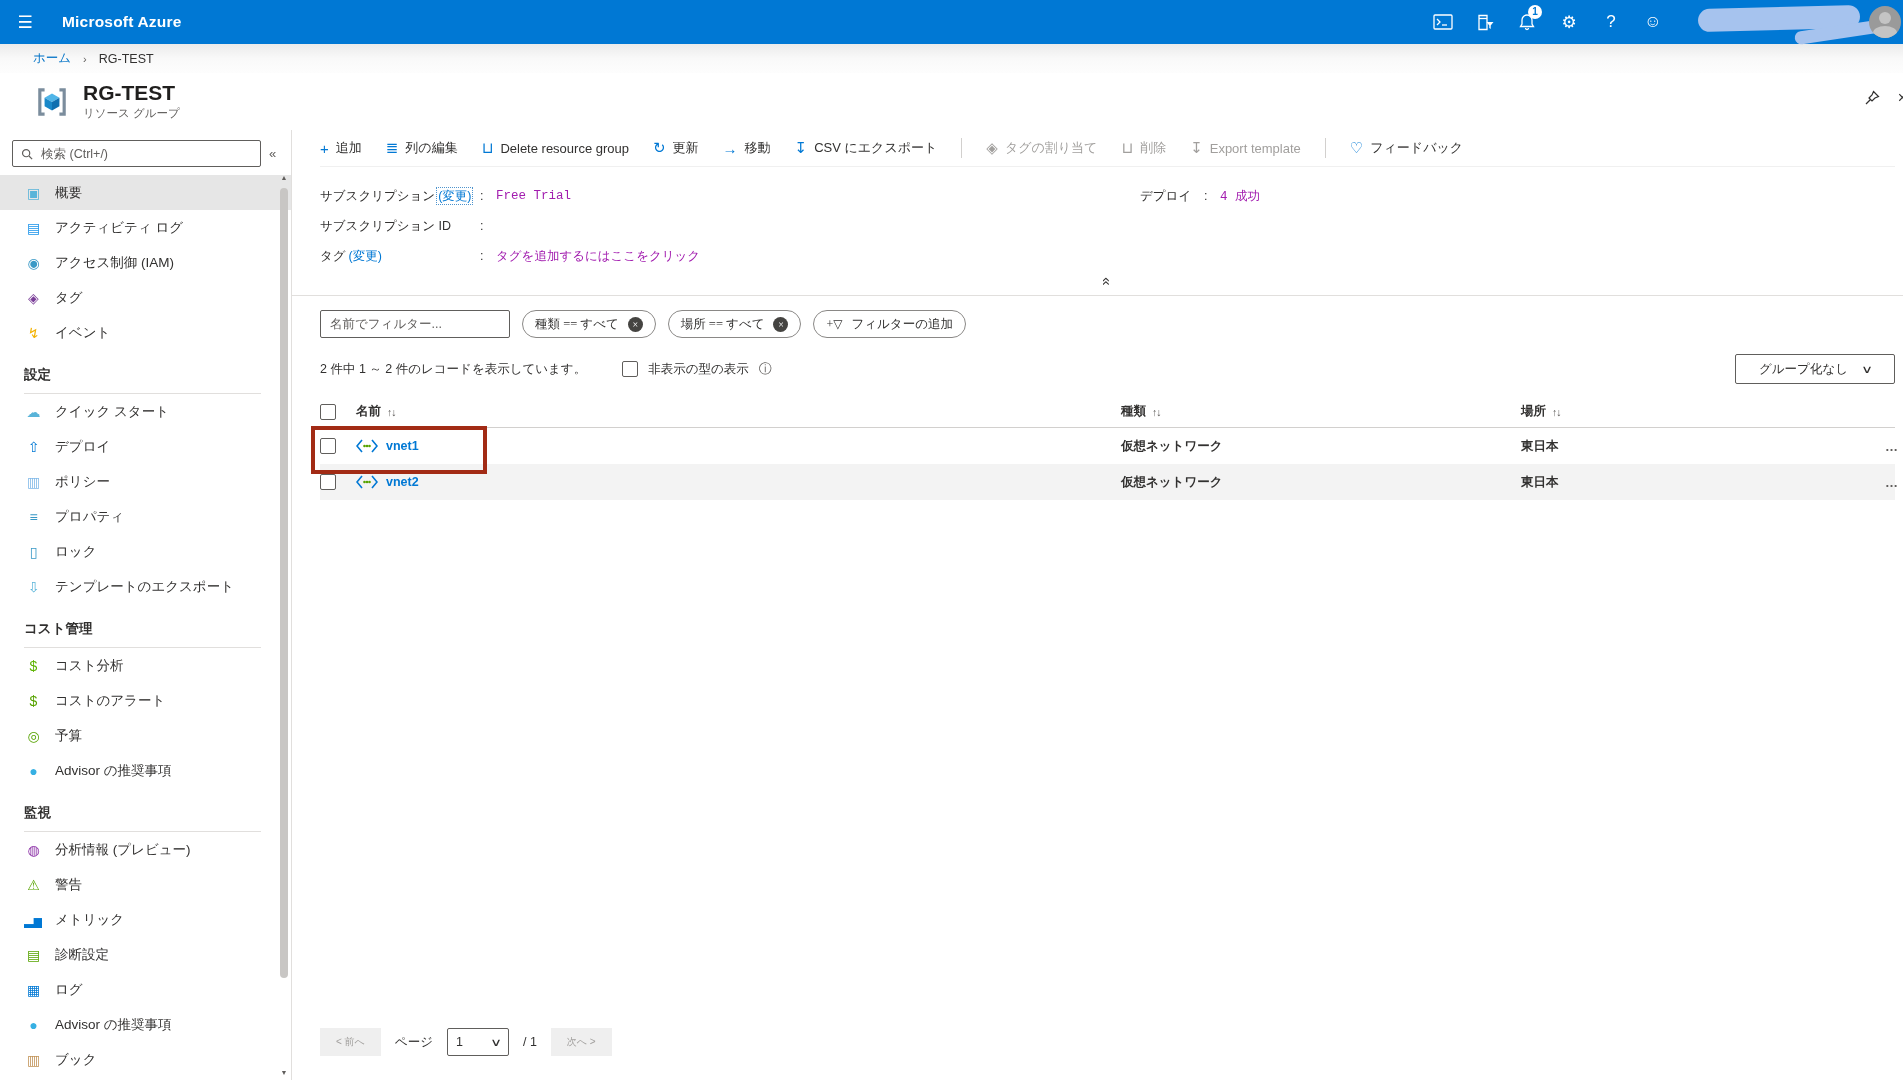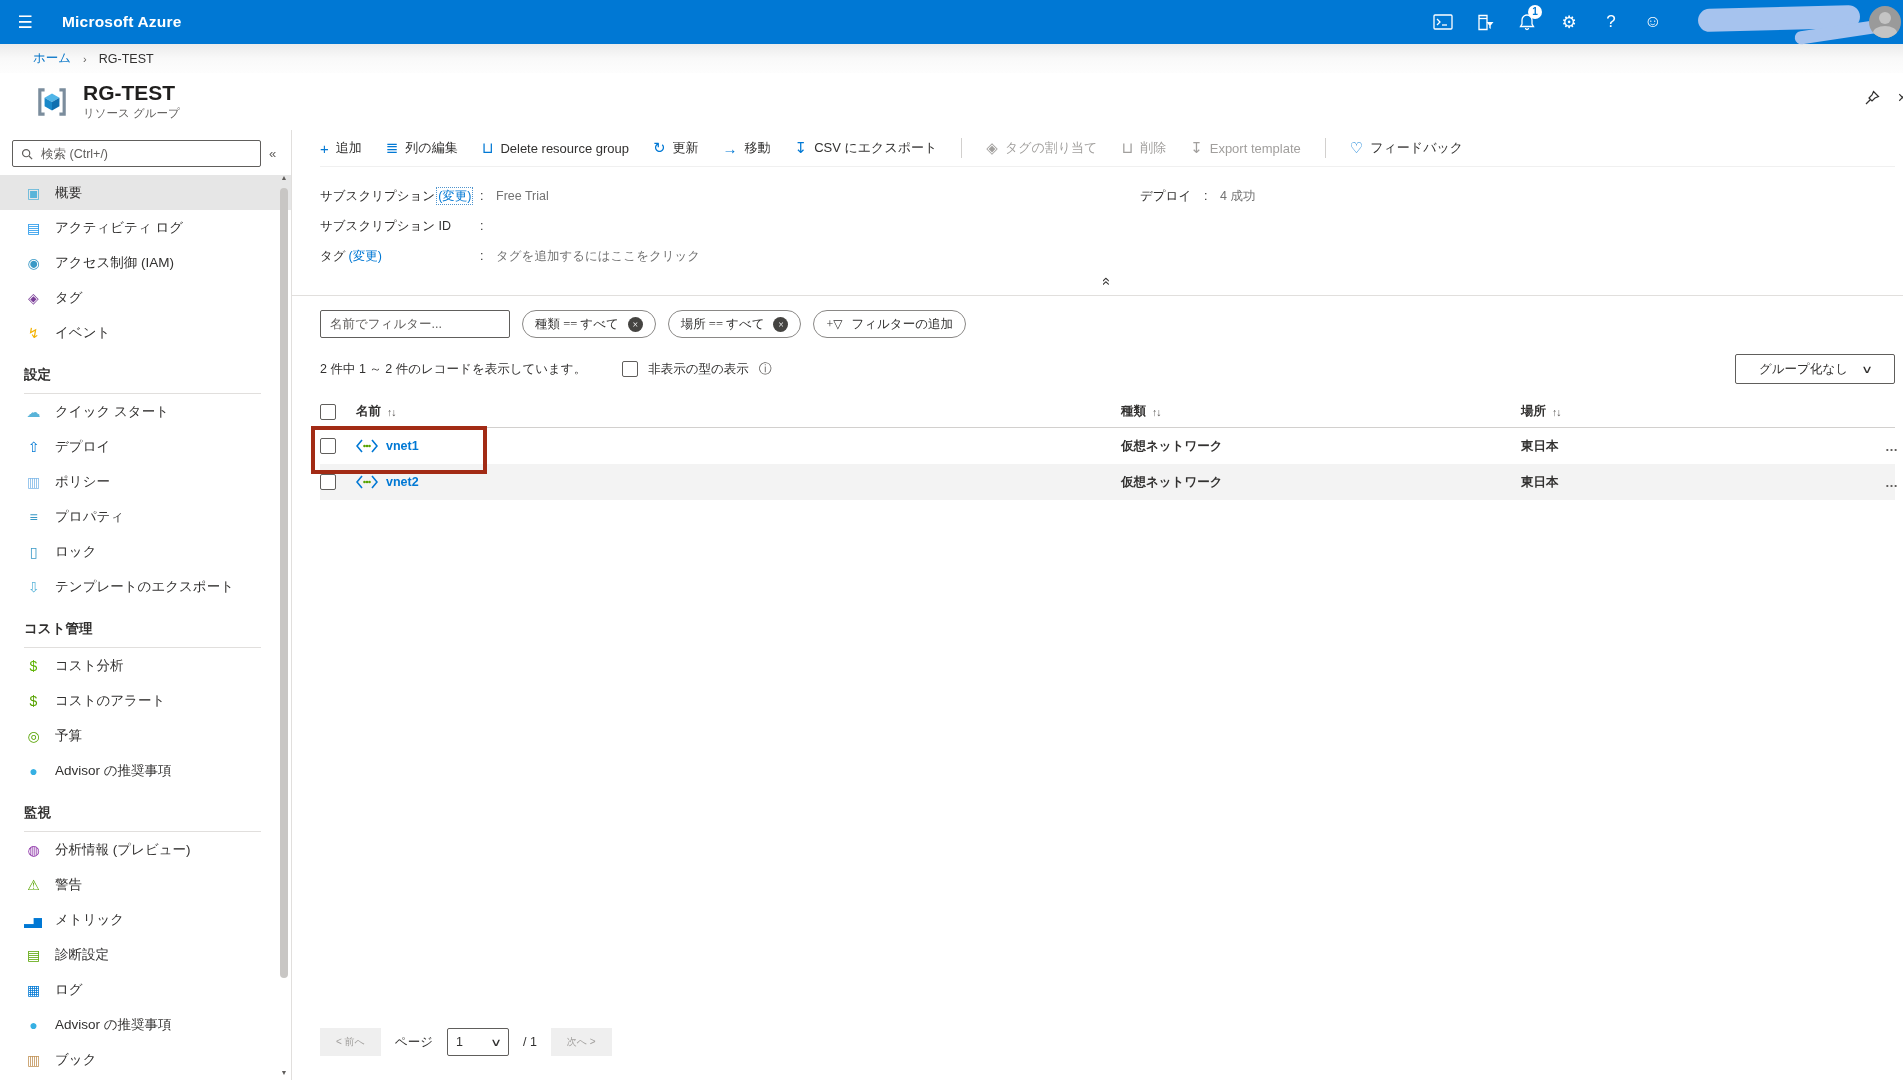--- a/index.html
+++ b/index.html
@@ -61,21 +61,21 @@
   .tdiv { width:1px; height:20px; background:#d2d0ce; flex:none; }
 
   .essentials { position:relative; padding-top:14px; display:flex; }
   .ess-left { width:820px; }
   .ess-row { display:flex; font-size:12.5px; height:30px; align-items:center; }
   .ess-label { width:160px; flex:none; }
   .chg { color:#0078d4; margin-left:3px; text-decoration:none; cursor:pointer; }
   .chg:empty { display:none; }
   .chg.dotted { outline:1px dotted #4f94cd; outline-offset:1px; }
   .ess-sep { width:16px; }
-  a.link { color:#737373; text-decoration:none; cursor:pointer; }
+  a.link { color:#a21caf; text-decoration:none; cursor:pointer;font-family:Liberation Mono, monospace; }
   .ess-right .ess-label { width:64px; }
   .collapse-row { height:20px; text-align:center; margin-top:2px; }
   .collapse-glyph { display:inline-block; transform:rotate(90deg); font-size:15px; color:#323130; cursor:pointer; }
   .ess-divider { border-bottom:1px solid #e1dfdd; margin:2px -8px 0 -28px; }
 
   .filterrow { margin-top:14px; display:flex; align-items:center; gap:12px; }
   .f-input { width:190px; height:28px; border:1px solid #605e5c; border-radius:2px; padding:0 9px; font-size:12.5px; outline:none; font-family:inherit; }
   .f-input::placeholder { color:#605e5c; }
   .pill { height:28px; border:1px solid #8a8886; border-radius:14px; display:inline-flex; align-items:center; padding:0 12px; font-size:12.5px; gap:9px; cursor:pointer; background:#fff; white-space:nowrap;font-family:Liberation Serif, serif; }
   .pill-x { width:15px; height:15px; border-radius:50%; background:#454441; color:#fff; font-size:10px; line-height:15px; text-align:center; cursor:pointer; }

